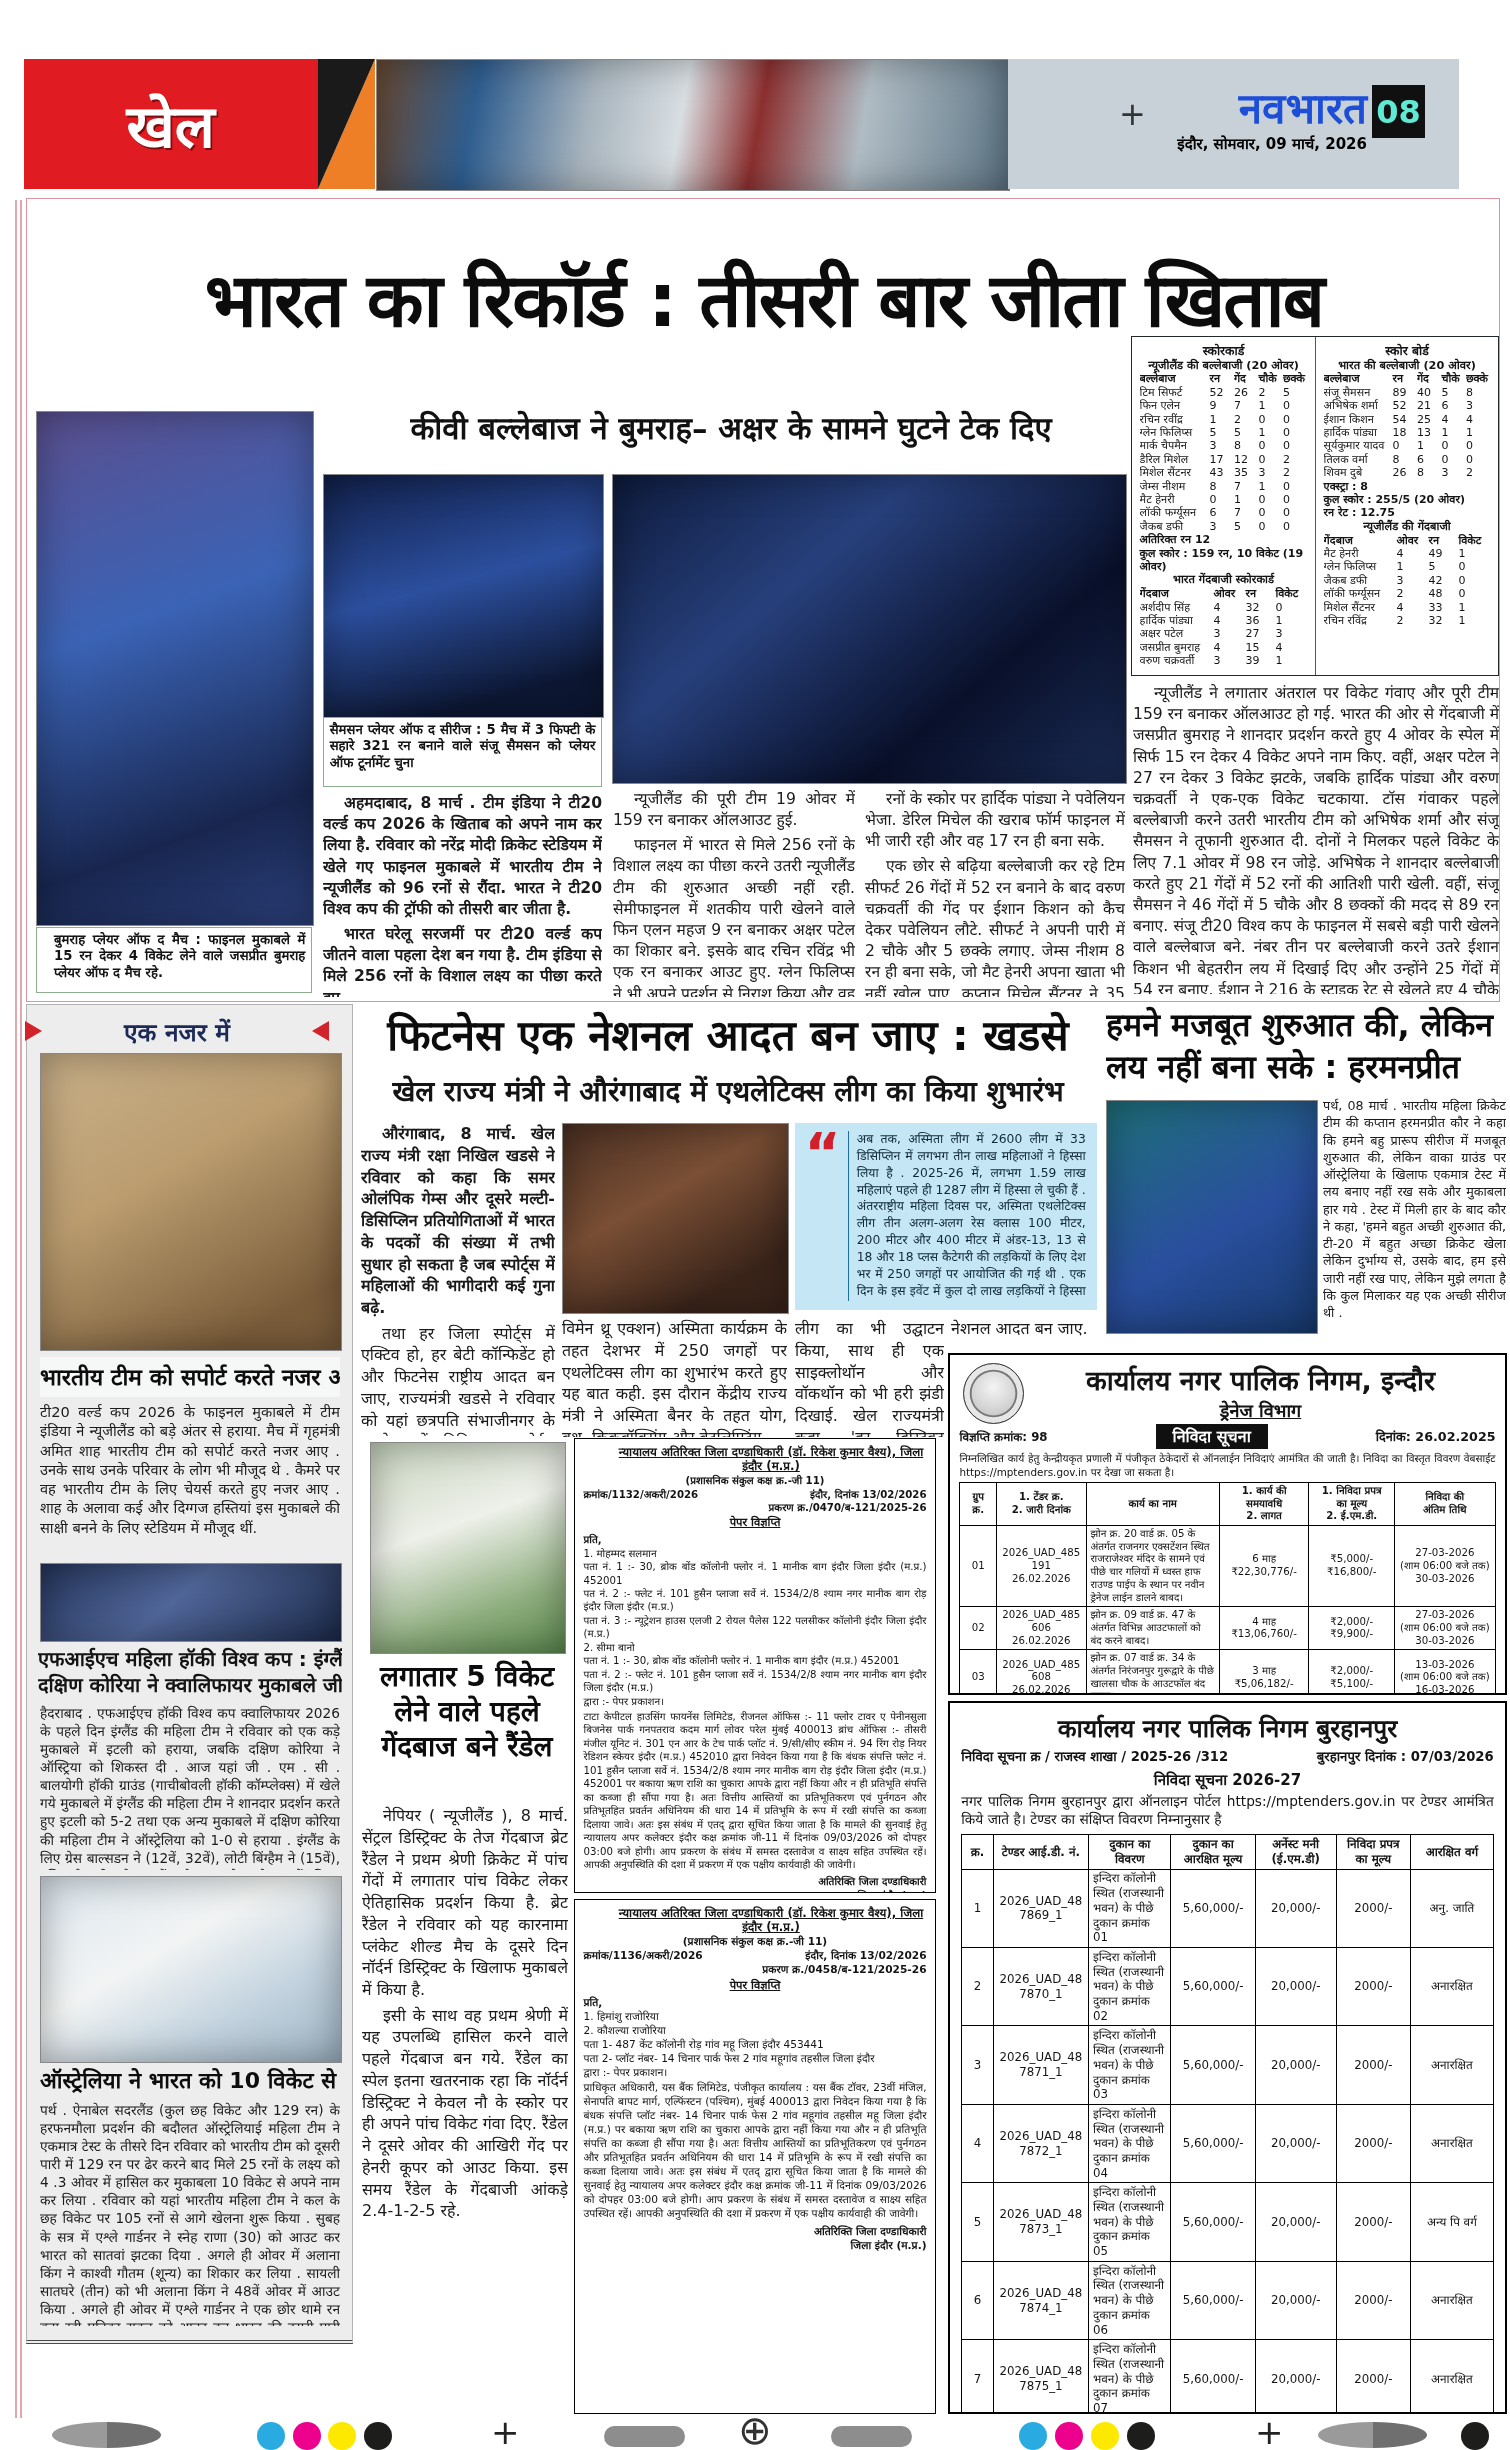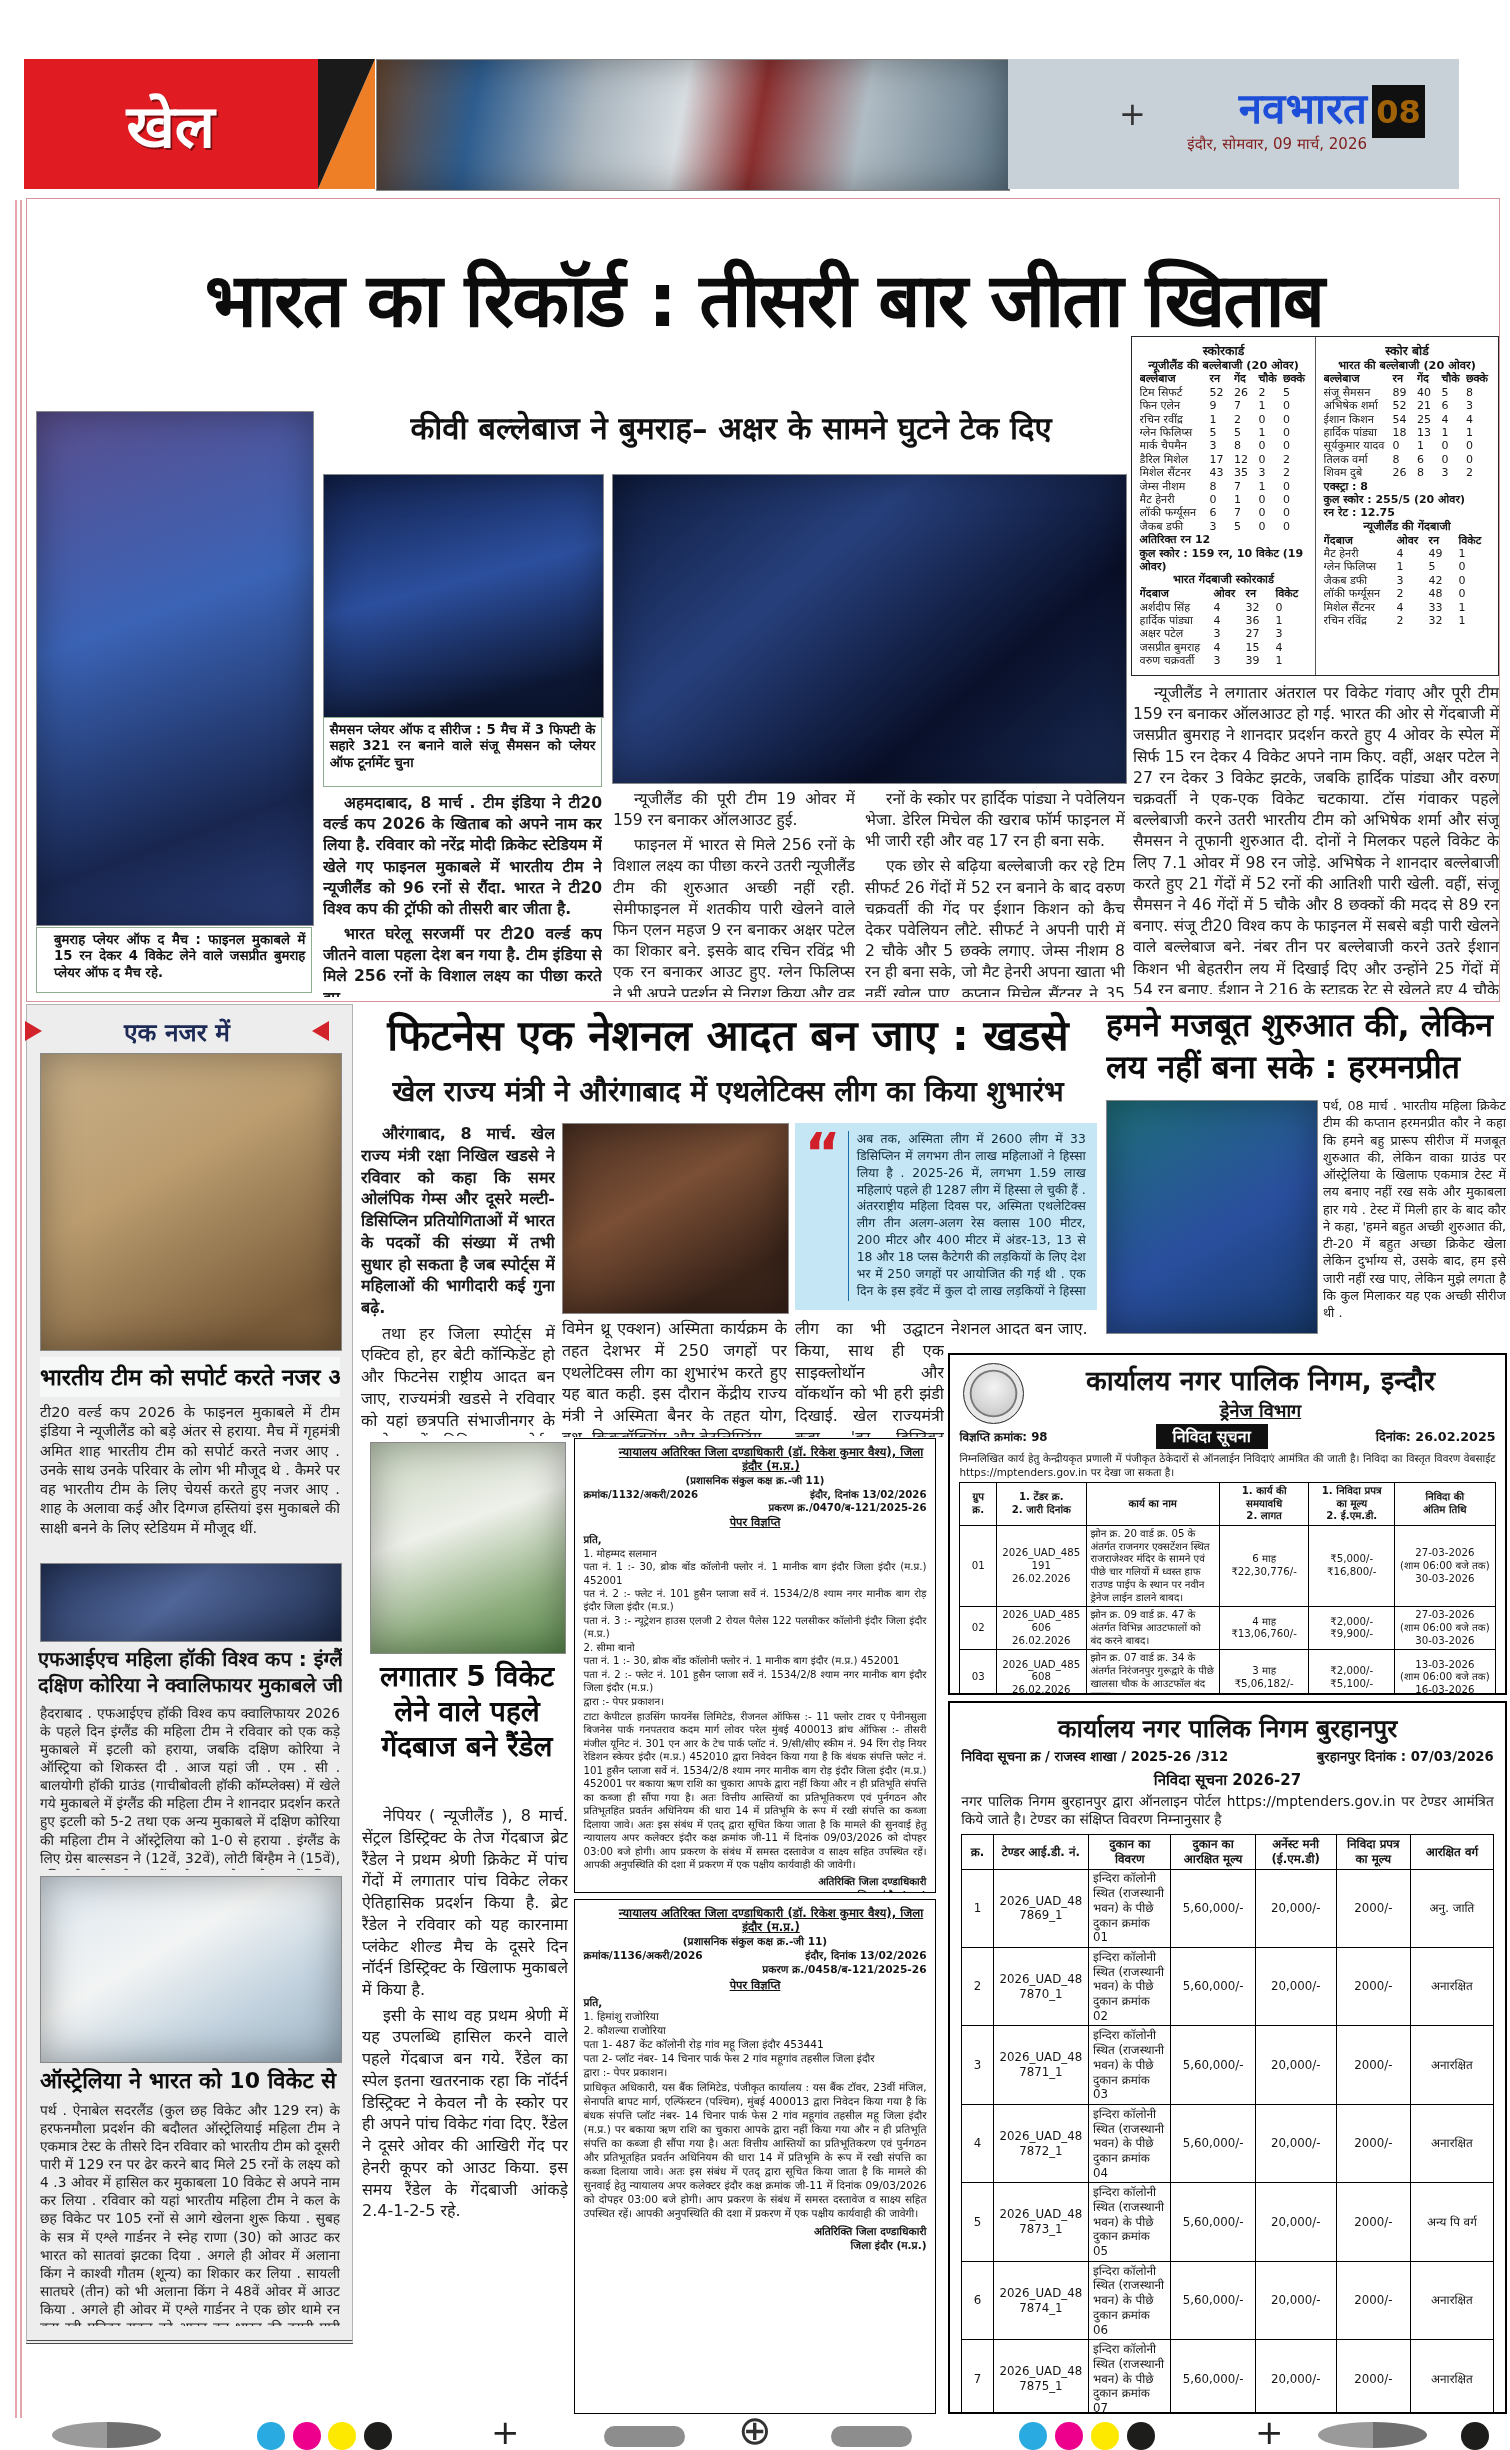--- a/index.html
+++ b/index.html
@@ -9,22 +9,22 @@
   .cut{overflow:hidden;}
   .photo{box-shadow:inset 0 0 38px rgba(0,0,0,.35);border:0.9px solid #888;}
   
   .khel-box{background:#e11b22;display:flex;align-items:center;justify-content:center;}
   .khel-box span{color:#fff;font-size:59px;font-weight:800;text-shadow:1.9px 1.9px 0 #7a0d10;}
   .hdr-tri-black{width:0;height:0;border-top:130px solid #1a1a1a;border-right:57px solid transparent;}
   .hdr-tri-orange{width:0;height:0;border-bottom:130px solid #ef7f26;border-left:57px solid transparent;}
   .ph-collage{background:linear-gradient(100deg,#6b4a33,#2e5d8f 16%,#a8b4bd 34%,#d8dee2 48%,#8c2f2f 60%,#b0bcc4 76%,#5d7585 100%);}
   .hdr-right{background:#c8d1d7;}
   .paper-name{font-size:42px;font-weight:800;color:#1d4ed8;}
-  .page-no{background:#101010;color:#a16207;font-size:32px;font-weight:800;display:flex;align-items:center;justify-content:center;}
-  .dateline{font-size:15px;font-weight:400;color:#7f1d1d;white-space:nowrap;}
+  .page-no{background:#101010;color:#5eead4;font-size:32px;font-weight:800;display:flex;align-items:center;justify-content:center;}
+  .dateline{font-size:15px;font-weight:700;color:#000000;white-space:nowrap;}
   .plus-glyph{font-size:32px;color:#333;font-weight:400;}
   
   .lead-border{border:1.9px solid #d9949e;}
   .lead-hl{font-size:74px;font-weight:800;letter-spacing:-1.9px;white-space:nowrap;text-align:center;color:#0c0c0c;}
   .lead-sub{font-size:31px;font-weight:800;white-space:nowrap;text-align:center;color:#111;}
   .cap-box{border:1.4px solid #8fae8f;background:#fff;font-size:13.2px;font-weight:700;line-height:1.25;padding:3.8px 5.7px;text-align:justify;}
   .btxt{font-size:15.6px;line-height:1.36;text-align:justify;color:#1a1a1a;}
   .btxt p{margin:0 0 3.8px 0;text-indent:21px;}
   .b600{font-weight:600;}
   

